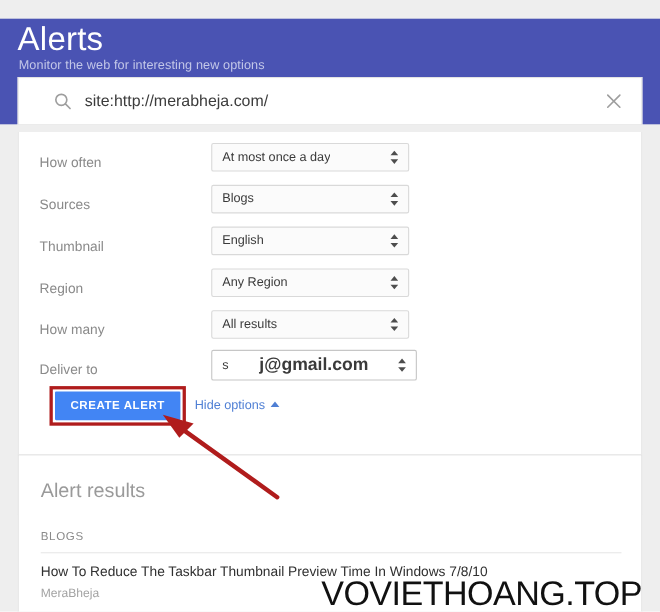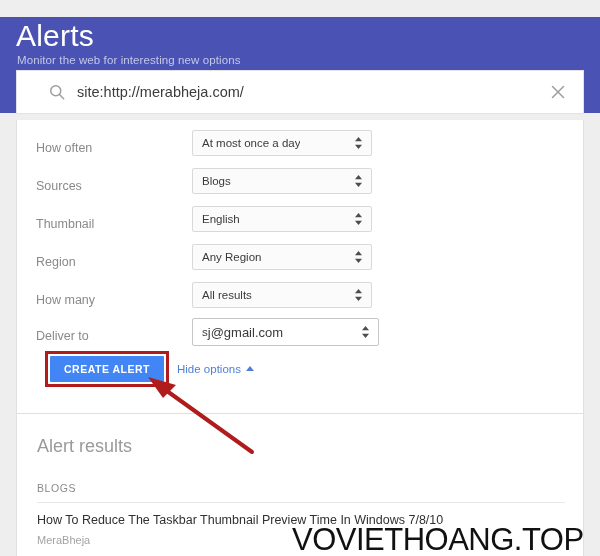--- a/index.html
+++ b/index.html
@@ -125,22 +125,24 @@
     margin-left: 9px;
     white-space: nowrap;
     overflow: hidden;
   }
   .select-prefix {
     font-size: 11.5px;
     color: #3a3a3a;
     margin-left: 9px;
   }
   .select-email {
-    font-size: 13px;
+    font-size: 16px;
     color: #3a3a3a;
+    margin-left: 28px;
+    font-weight: bold;
   }
   .spinner {
     position: absolute;
     right: 8px; top: 50%;
     transform: translateY(-50%);
     width: 9px; height: 14px;
     display: block;
   }
 
   

